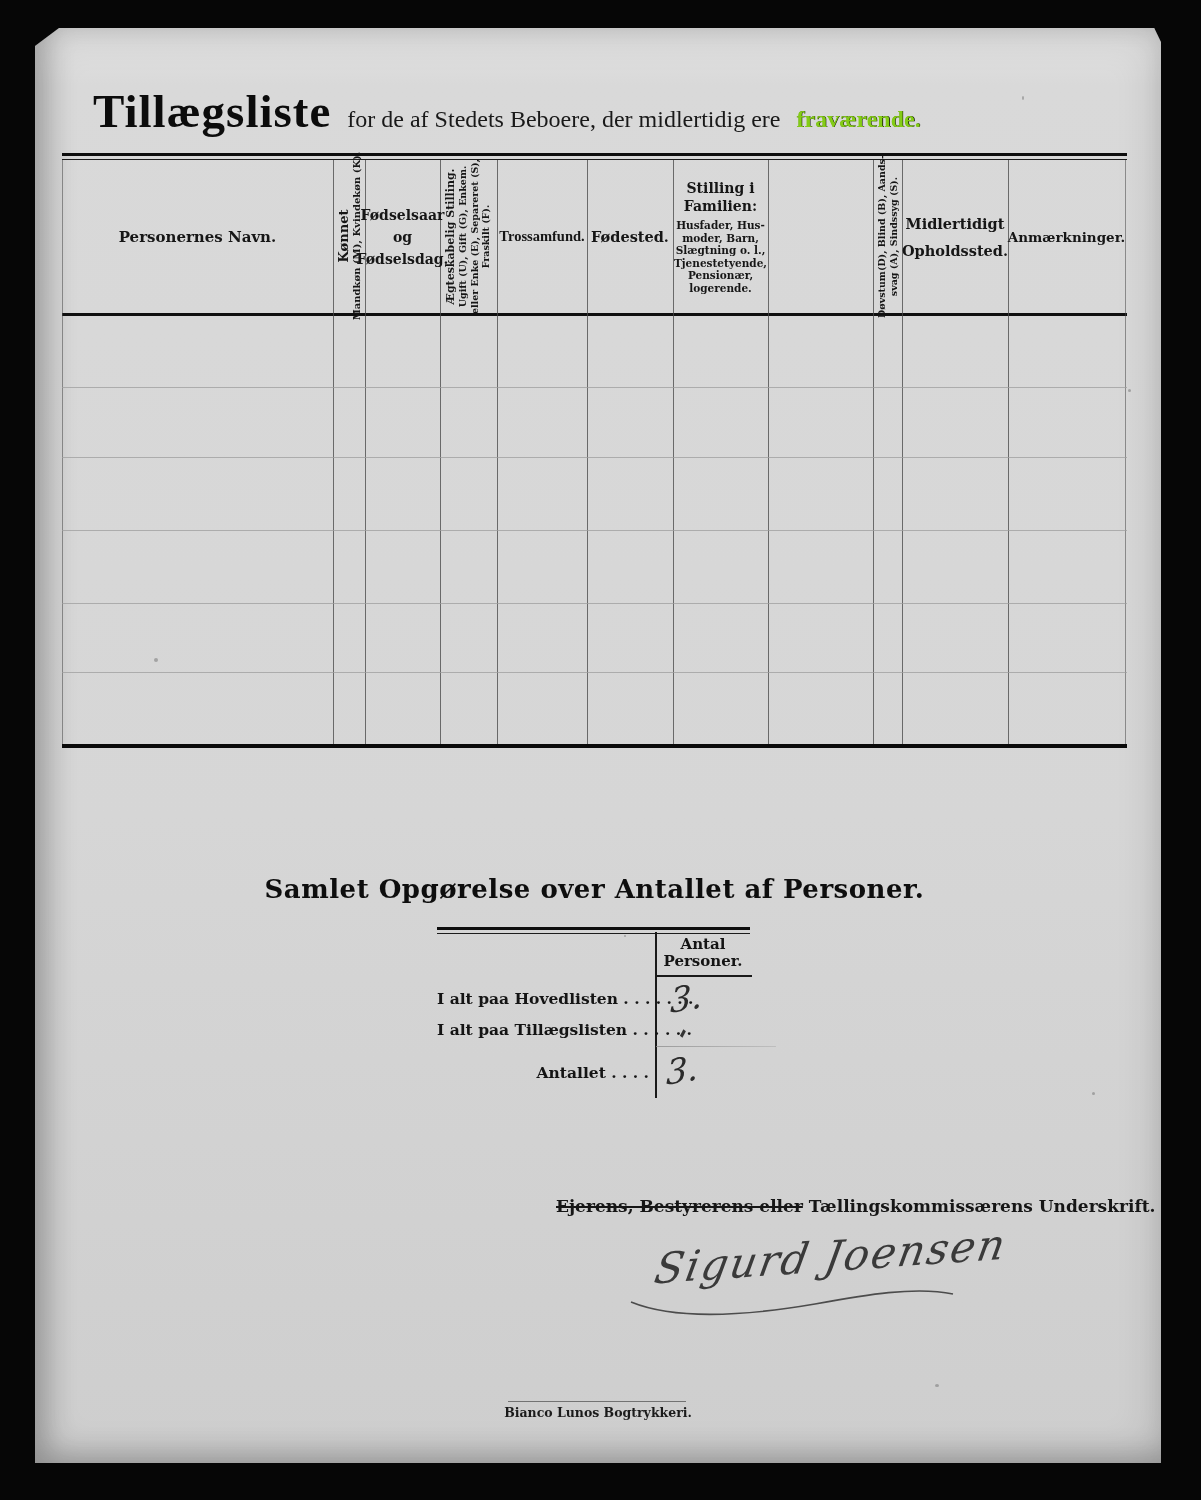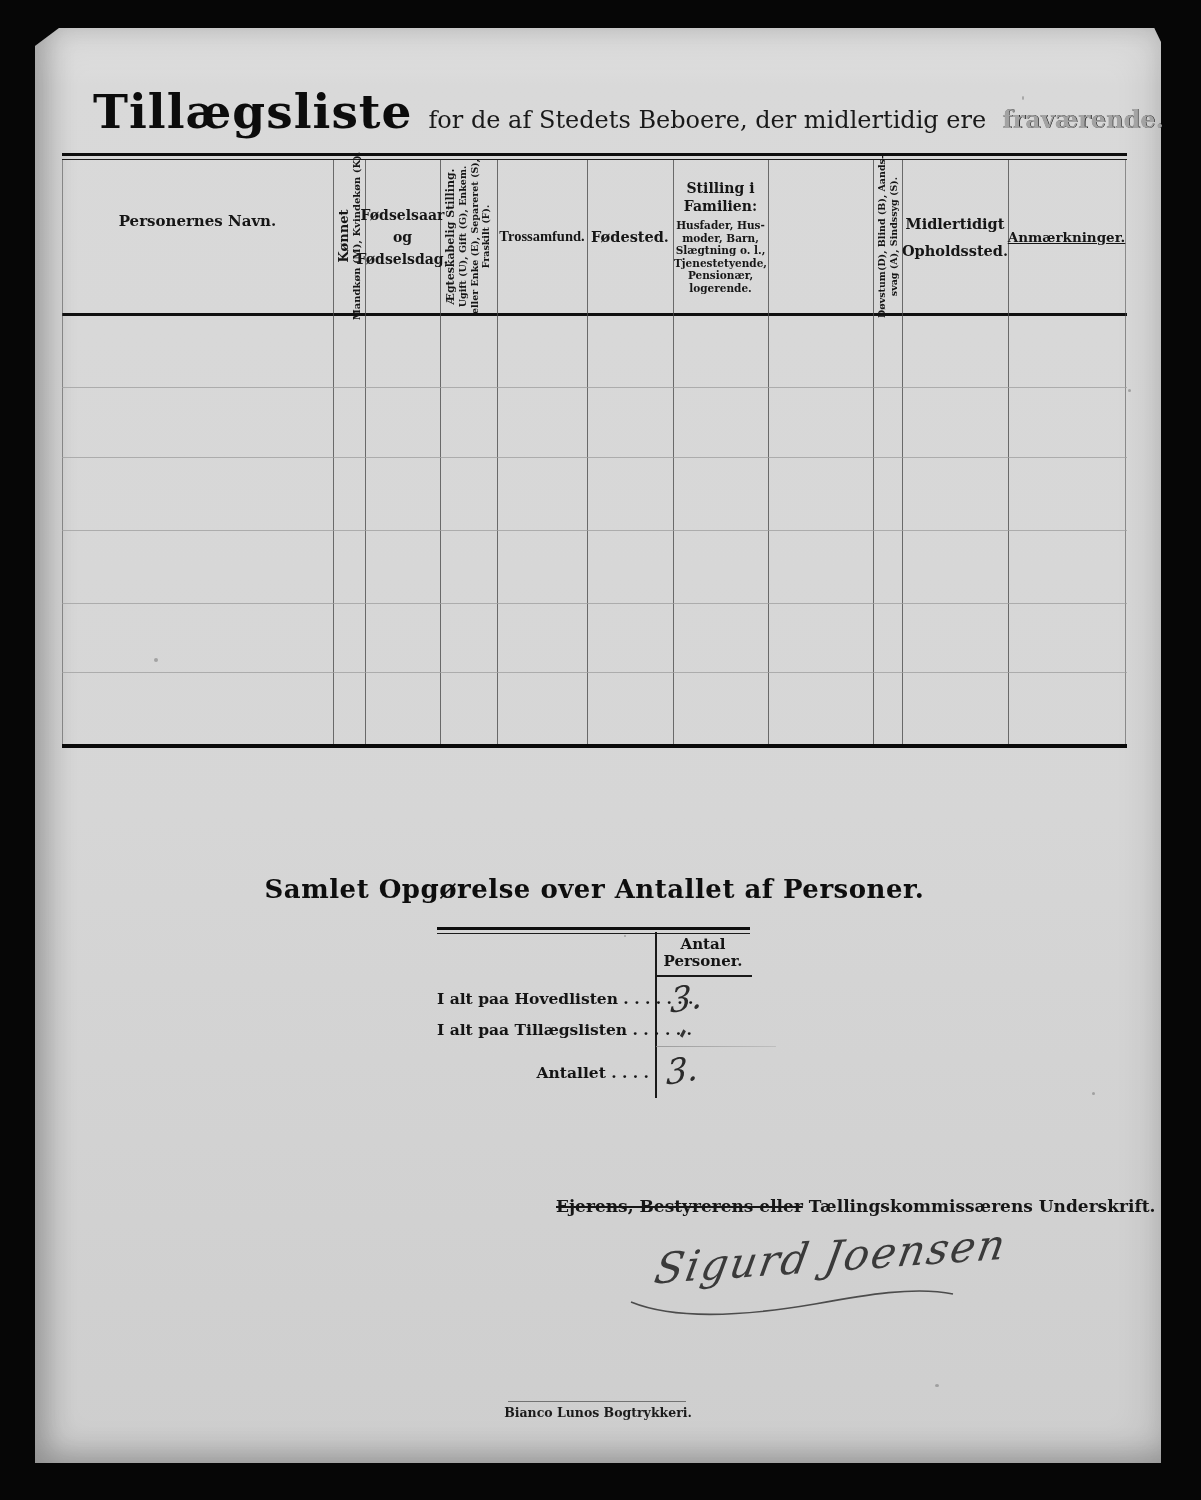--- a/index.html
+++ b/index.html
@@ -4,24 +4,24 @@
 <style>
   html,body{margin:0;padding:0;background:#050505;}
   .canvas{position:relative;width:1201px;height:1500px;background:#060606;overflow:hidden;
           font-family:"DejaVu Serif","Liberation Serif",serif;color:#141414;}
   .abs{position:absolute;}
   .paper{left:35px;top:28px;width:1126px;height:1435px;
          background:linear-gradient(180deg,#e3e3e3 0%,#d9d9d9 4%,#d6d6d6 55%,#cecece 100%);
          box-shadow:inset 0 0 45px rgba(0,0,0,0.16), inset 12px -8px 28px rgba(0,0,0,0.20);
          clip-path:polygon(24px 0, 99.4% 0, 100% 14px, 100% 100%, 0 100%, 0 18px);}
   
-  .title-row{left:93px;top:84px;width:1030px;display:flex;align-items:baseline;gap:16px;white-space:nowrap;}
+  .title-row{left:93px;top:84px;width:1030px;display:flex;align-items:baseline;gap:16px;white-space:nowrap;font-family:Liberation Serif, serif;}
   .t-main{font-size:47px;font-weight:bold;letter-spacing:1px;color:#0c0c0c;}
   .t-rest{font-size:24px;color:#191919;}
-  .t-emph{font-size:24px;font-weight:bold;color:#a3a3a3;text-shadow:0.6px 0 0 #000;}
+  .t-emph{font-size:24px;font-weight:bold;color:#84cc16;text-shadow:0.6px 0 0 #000;}
   
   .rule-double{border-top:3px solid #0e0e0e;border-bottom:1px solid #1c1c1c;height:3px;}
   .rule-thick{border-top:3px solid #101010;}
   .rule-heavy{border-top:4px solid #0a0a0a;}
   .vline{width:1px;background:#4a4a4a;opacity:0.78;}
   .vline.outer{opacity:0.55;}
   .rowline{height:1px;background:#9e9e9e;opacity:0.75;}
   
   .hcell{display:flex;flex-direction:column;align-items:center;justify-content:center;
          text-align:center;font-weight:bold;color:#161616;}
@@ -83,21 +83,21 @@
   <div class="abs vline" style="left:902px;top:160px;height:584px;"></div>
   <div class="abs vline" style="left:1008px;top:160px;height:584px;"></div>
   <div class="abs vline outer" style="left:1125px;top:160px;height:584px;"></div>
 
   <div class="abs rowline" style="left:62px;top:387px;width:1065px;"></div>
   <div class="abs rowline" style="left:62px;top:457px;width:1065px;"></div>
   <div class="abs rowline" style="left:62px;top:530px;width:1065px;"></div>
   <div class="abs rowline" style="left:62px;top:603px;width:1065px;"></div>
   <div class="abs rowline" style="left:62px;top:672px;width:1065px;"></div>
 
-  <div class="abs hcell h-lg" style="left:62px;top:144px;width:271px;height:153px;">
+  <div class="abs hcell h-lg" style="left:62px;top:160px;width:271px;height:153px;">
     <span>Personernes Navn.</span>
   </div>
 
   <div class="abs rot" style="left:272px;top:220px;width:153px;height:32px;">
     <div class="rl-b">Kønnet</div>
     <div class="rl-s">Mandkøn (M), Kvindekøn (K).</div>
   </div>
 
   <div class="abs hcell h-3l" style="left:365px;top:160px;width:75px;height:153px;">
     <span>Fødselsaar</span>
@@ -135,21 +135,21 @@
   <div class="abs rot" style="left:811px;top:222px;width:153px;height:29px;">
     <div class="rl-xs">Døvstum(D), Blind (B), Aands-</div>
     <div class="rl-xs">svag (A), Sindssyg (S).</div>
   </div>
 
   <div class="abs hcell h-2l" style="left:902px;top:160px;width:106px;height:153px;">
     <span>Midlertidigt</span>
     <span>Opholdssted.</span>
   </div>
 
-  <div class="abs hcell" style="left:1008px;top:160px;width:117px;height:153px;font-size:13.5px;text-decoration:underline;">
+  <div class="abs hcell" style="left:1008px;top:160px;width:117px;height:153px;font-size:13.5px;">
     <span>Anmærkninger.</span>
   </div>
 
   <div class="abs sum-head">Samlet Opgørelse over Antallet af Personer.</div>
 
   <div class="abs rule-double" style="left:437px;top:927px;width:313px;"></div>
   <div class="abs" style="left:655px;top:932px;width:2px;height:166px;background:#1a1a1a;"></div>
   <div class="abs" style="left:655px;top:975px;width:97px;height:2px;background:#1a1a1a;"></div>
   <div class="abs sumline-faint" style="left:656px;top:1046px;width:120px;"></div>
 

